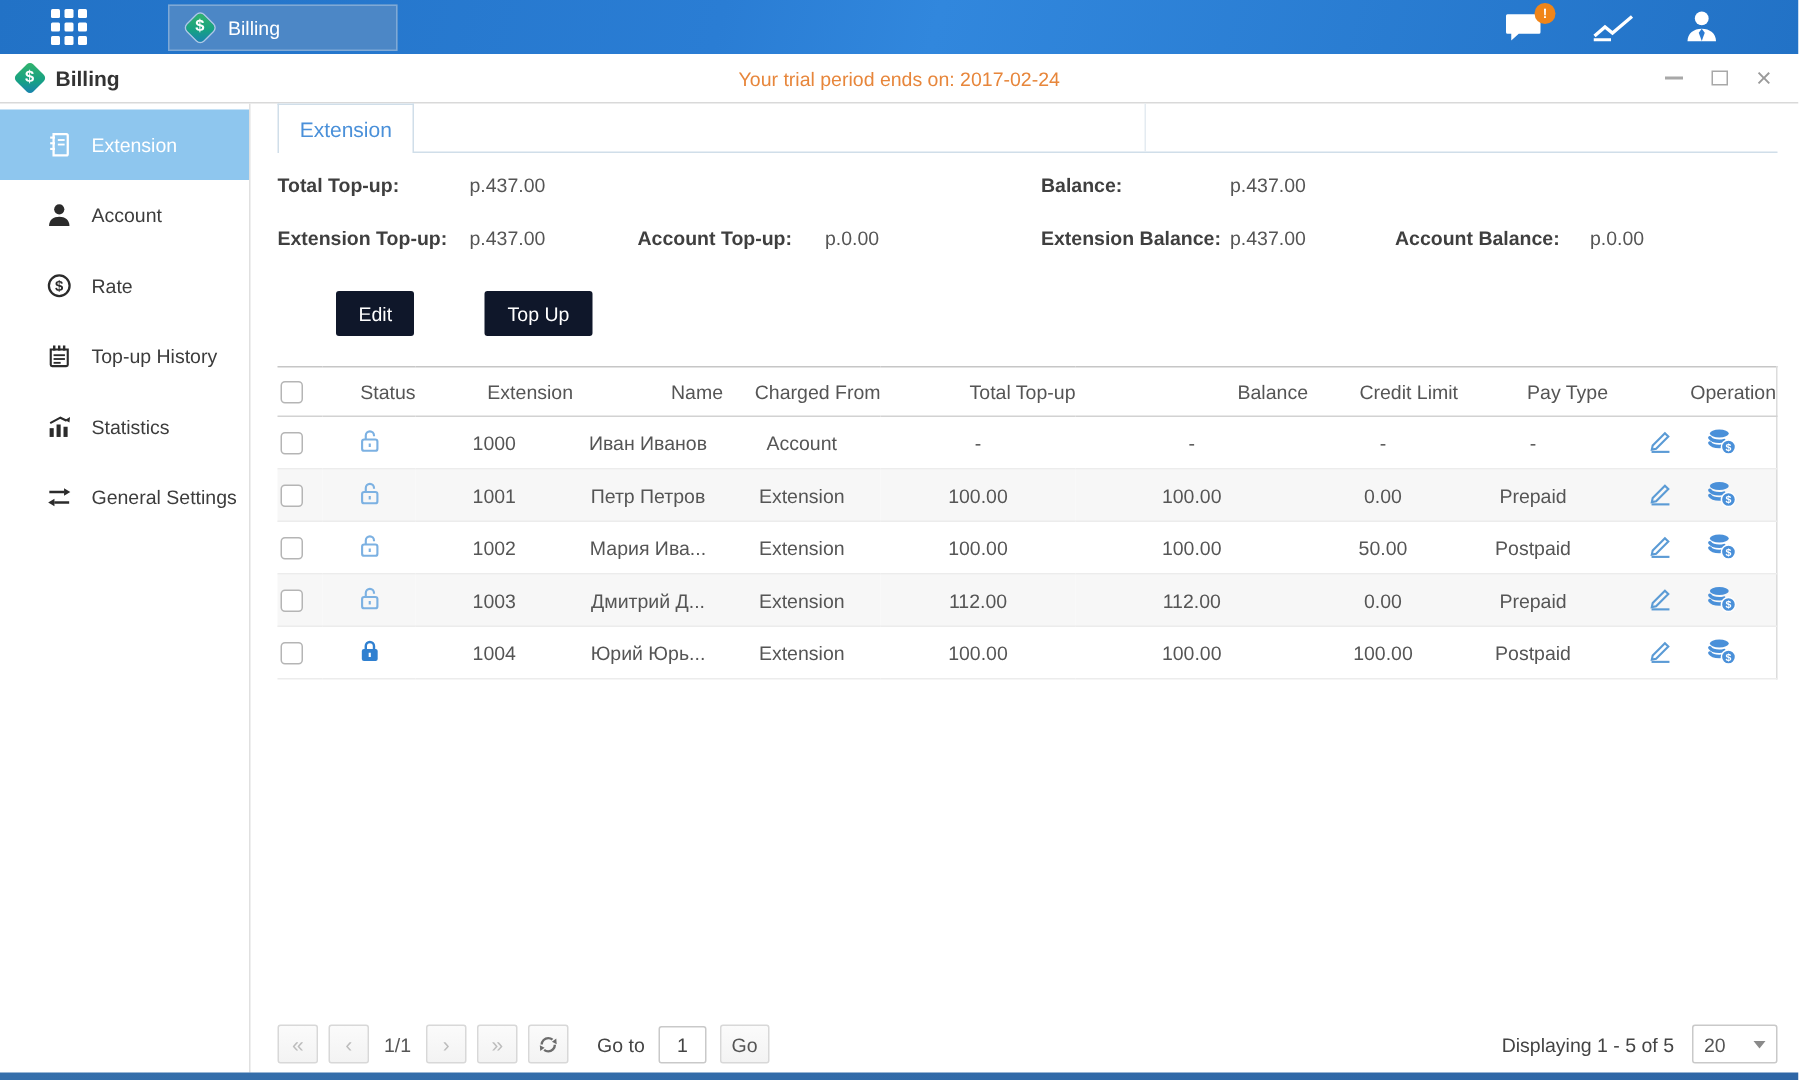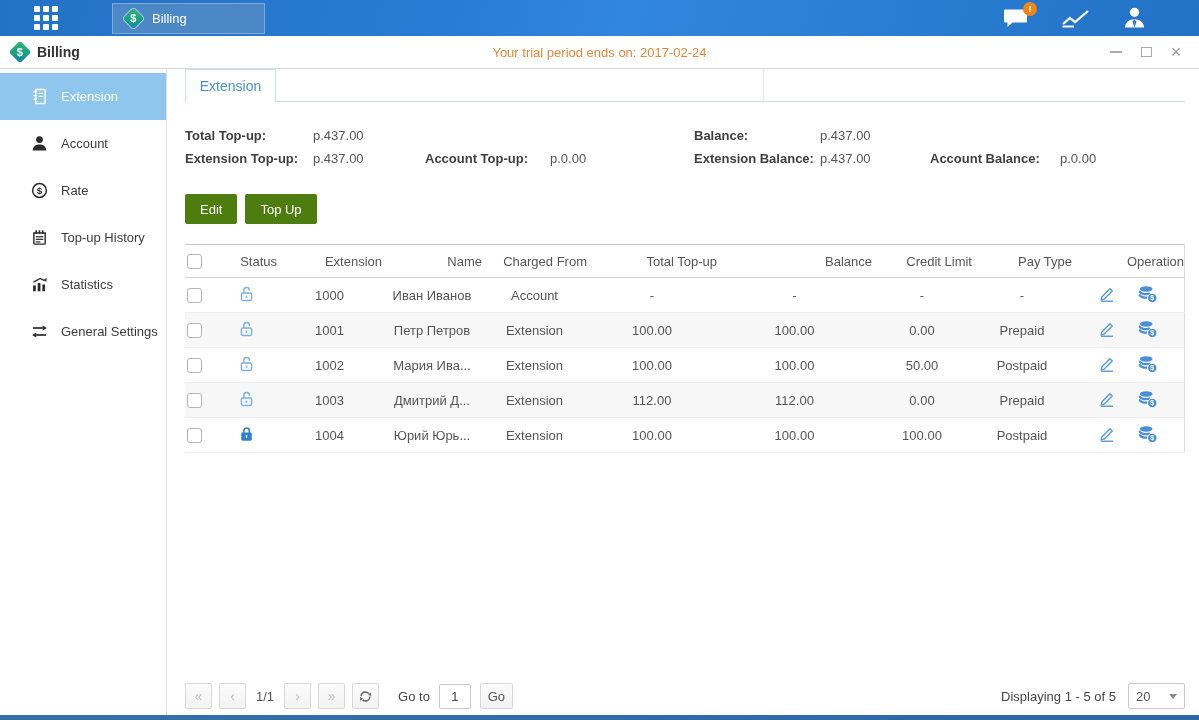--- a/index.html
+++ b/index.html
@@ -46,27 +46,27 @@
   .tabstrip { height:33px; display:flex; }
   .tab-active { width:91px; border:1px solid #d0dee9; border-bottom:none; background:#fff; display:flex; align-items:center; justify-content:center; color:#4a90d9; font-size:14px; cursor:pointer; }
   .tab-rest { flex:1; border-bottom:1px solid #d0dee9; position:relative; }
   .tab-rest::before { content:""; position:absolute; left:487px; top:0; bottom:0; width:1px; background:#e4ebf1; }
 
   
   .summary { position:relative; height:72px; font-size:13px; }
   .summary span { position:absolute; white-space:nowrap; }
   .s-lbl { font-weight:bold; color:#3f3f3f; }
   .s-val { color:#555; }
-  .r1 { top:26px; } .r2 { top:49px; }
+  .r1 { top:14px; } .r2 { top:49px; }
   .p0 { left:0; } .p1 { left:128px; } .p2 { left:240px; } .p3 { left:365px; }
   .p4 { left:509px; } .p5 { left:635px; } .p6 { left:745px; } .p7 { left:875px; }
 
   
   .actions { margin-top:20px; display:flex; gap:8px; }
-  .btn { background:#4d7c0f; color:#fff; border:none; border-radius:2px; height:30px; padding:0 15px; font-size:13px; font-family:inherit; cursor:pointer; }
+  .btn { background:#0f172a; color:#fff; border:none; border-radius:2px; height:30px; padding:0 15px; font-size:13px; font-family:inherit; cursor:pointer;margin-left:39px; }
 
   
   table { width:100%; border-collapse:collapse; table-layout:fixed; font-size:13px; color:#555; margin-top:20px; }
   thead th { height:33px; border-top:1px solid #c6c6c6; border-bottom:1px solid #d2d2d2; font-weight:normal; color:#555; text-align:right; }
   thead th:first-child { text-align:left; padding-left:2px; }
   thead th:last-child, tbody td:last-child { border-right:1px solid #dcdcdc; }
   tbody td { height:35px; text-align:center; border-bottom:1px solid #ececec; }
   tbody tr:nth-child(even) { background:#f7f7f7; }
   tbody td:first-child { text-align:left; padding-left:2px; }
   .checkbox { display:inline-block; width:15px; height:15px; border:1px solid #b5b5b5; border-radius:3px; background:#fff; vertical-align:middle; cursor:pointer; }

